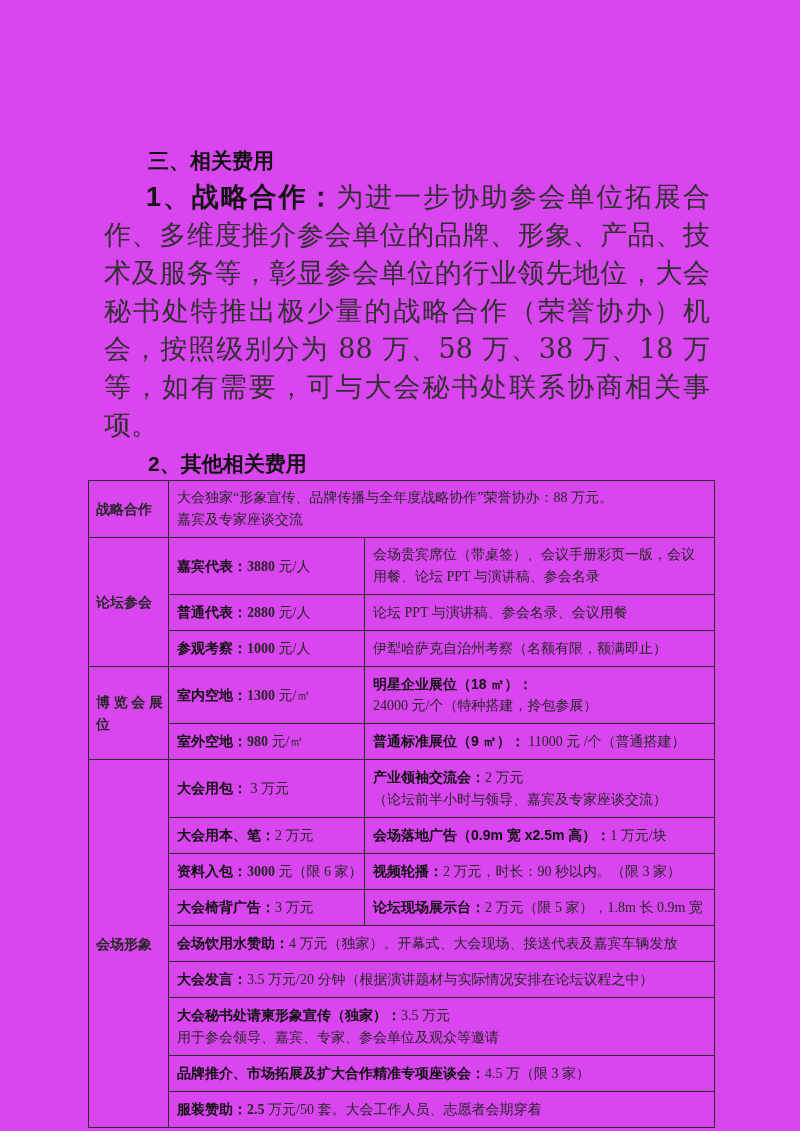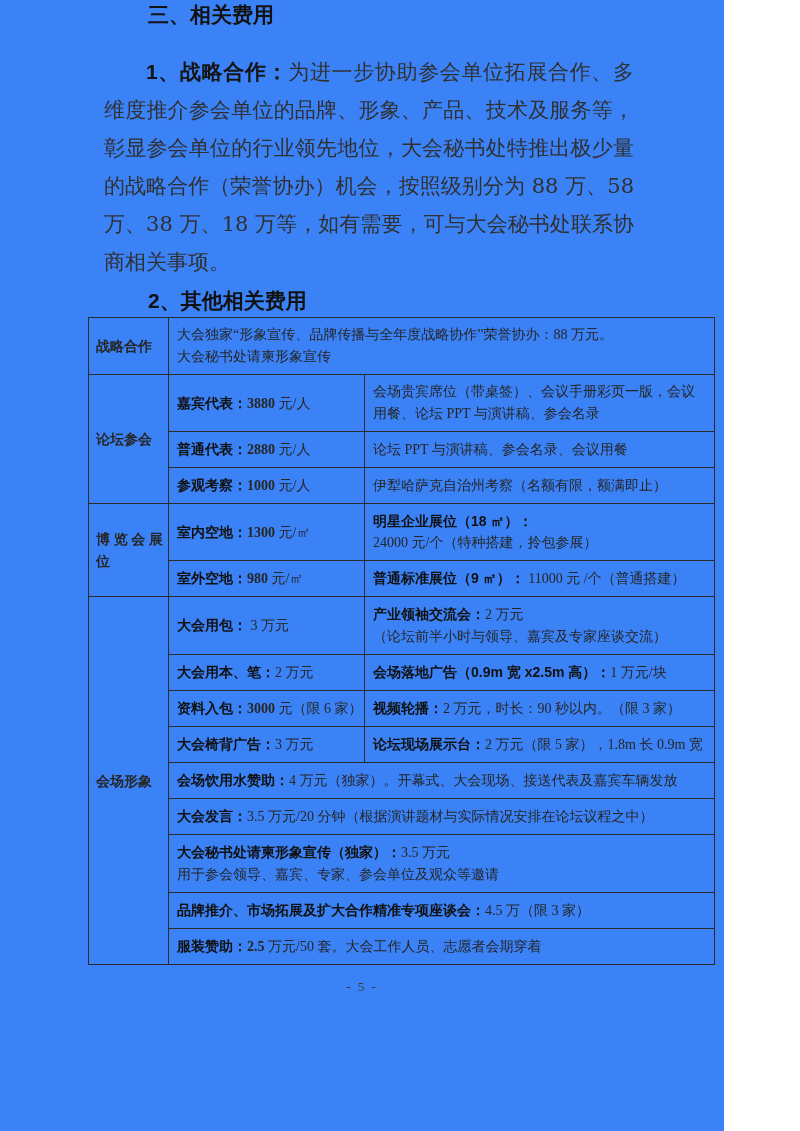--- a/index.html
+++ b/index.html
@@ -1,30 +1,30 @@
 <!DOCTYPE html>
 <html lang="zh"><head>
 <meta charset="utf-8">
 <style>
   * { box-sizing: border-box; }
   html, body { margin: 0; padding: 0; background: #ffffff; }
   .page {
-    width: 724px; height: 1131px; background: #3b82f6;
-    position: relative;
+    width: 800px; height: 1131px; background: #d946ef;
+    padding-top: 146px; position: relative;
     font-family: "Liberation Serif", serif;
     color: #262626;
   }
   .heading {
     margin: 0 90px 0 104px; text-indent: 44px;
     font-family: "Liberation Sans", sans-serif;
     font-weight: 700; font-size: 21px; line-height: 30px; color: #111;
   }
   .para {
-    margin: 23px 90px 5px 104px; text-indent: 42px;
-    font-size: 21px; line-height: 38px; text-align: justify;
+    margin: 2px 90px 5px 104px; text-indent: 42px;
+    font-size: 27px; line-height: 38px; text-align: justify;
     color: #303030; font-family: "DejaVu Serif", serif;
   }
   .para .lead {
     font-family: "Liberation Sans", sans-serif;
     font-weight: 700; color: #141414;
   }
   .sub-heading { margin-top: 4px; }
   table.fees {
     border-collapse: collapse; table-layout: fixed;
     width: 626px; margin: 1px 0 0 88px;
@@ -66,21 +66,21 @@
         <col class="c1">
         <col class="c2">
         <col class="c3">
       </colgroup>
 
     <tbody>
         <tr>
       <td class="glabel">战略合作</td>
       <td colspan="2">
         <div>大会独家“形象宣传、品牌传播与全年度战略协作”荣誉协办：88 万元。</div>
-        <div>大会秘书处请柬形象宣传</div>
+        <div>嘉宾及专家座谈交流</div>
       </td>
     </tr>
 
     <tr>
       <td class="glabel" rowspan="3">论坛参会</td>
       <td class="nw"><span class="k">嘉宾代表：</span><span class="pb">3880</span><span> 元/人</span></td>
       <td>会场贵宾席位（带桌签）、会议手册彩页一版，会议用餐、论坛 PPT 与演讲稿、参会名录</td>
     </tr>
 
     <tr>

